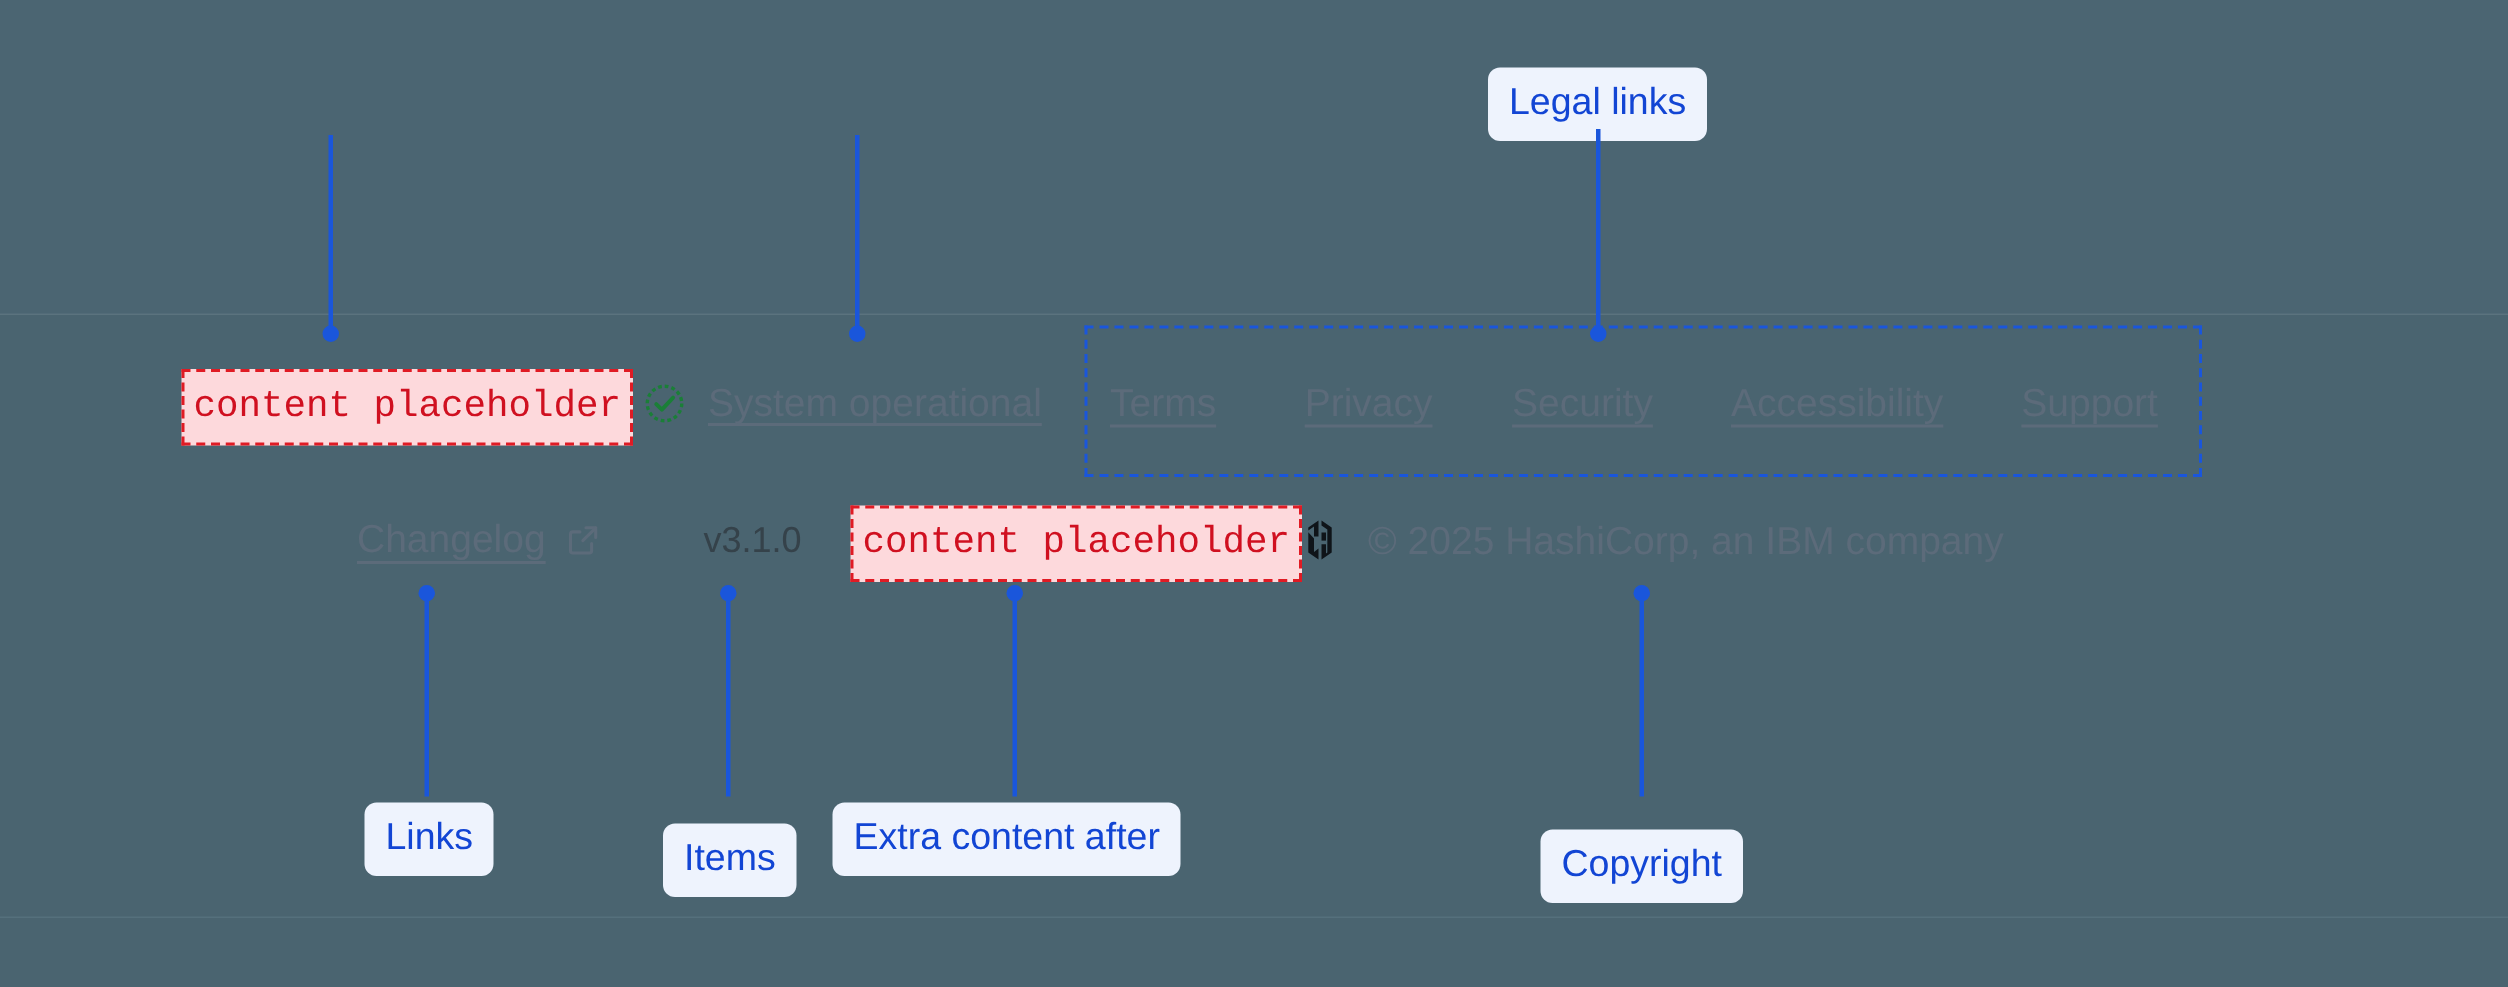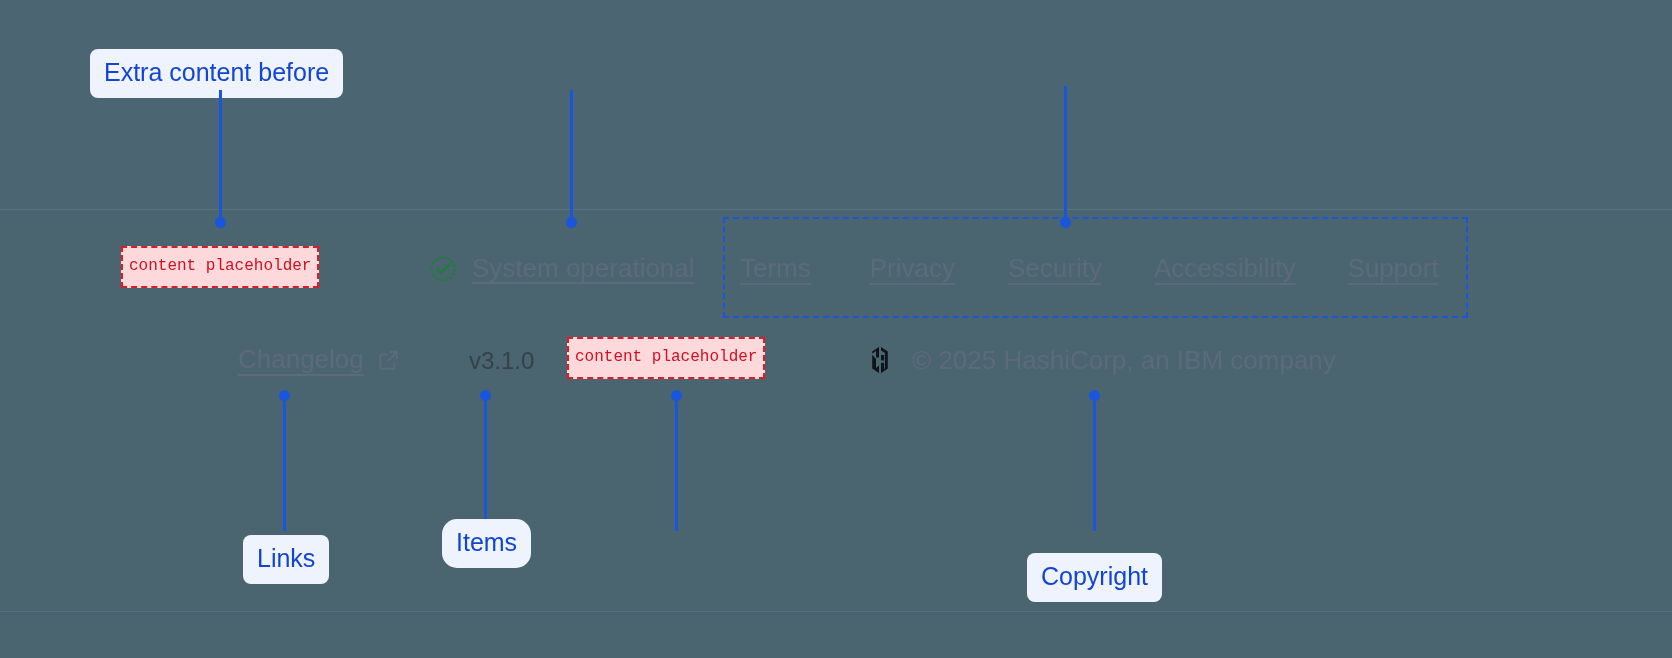--- a/index.html
+++ b/index.html
@@ -74,21 +74,21 @@
     background: #1a56db;
   }
 
   
   .placeholder {
     position: absolute;
     background: #fdd9dc;
     border: 2px dashed #e01b24;
     color: #d01020;
     font-family: "Liberation Mono", monospace;
-    font-size: 16px;
+    font-size: 25px;
     line-height: 1;
     padding: 10px 6px 12px 6px;
     white-space: nowrap;
   }
 
   .status-row {
     position: absolute;
     display: flex;
     align-items: center;
     gap: 14px;
@@ -159,27 +159,27 @@
 </head>
 <body>
 
 <div id="stage">
 
   <div class="band-top"></div>
   <div class="band-divider"></div>
   <div class="band-bottom"></div>
   <div class="band-footline"></div>
 
-  <div class="chip" style="left:90px; top:49px;">Extra content before</div>
   <div class="leader" style="left:219px; top:90px; height:132px;"></div>
   <div class="dot" style="left:215px; top:217px;"></div>
 
   <div class="leader" style="left:570px; top:90px; height:132px;"></div>
   <div class="dot" style="left:566px; top:217px;"></div>
 
+  <div class="chip" style="left:992px; top:45px;">Legal links</div>
   <div class="leader" style="left:1064px; top:86px; height:136px;"></div>
   <div class="dot" style="left:1060px; top:217px;"></div>
 
   <div class="placeholder" style="left:121px; top:246px;">content placeholder</div>
 
   <div class="status-row" style="left:428px; top:253px;">
     <span class="check-icon">
       <svg width="30" height="30" viewBox="0 0 24 24" fill="none">
         <circle cx="12" cy="12" r="9.2" stroke="#1a7f37" stroke-width="1.8" stroke-dasharray="2 1.6"></circle>
         <path d="M7.6 12.3 L10.6 15.3 L16.6 8.9" stroke="#1a7f37" stroke-width="2.1" stroke-linecap="round" stroke-linejoin="round"></path>
@@ -226,22 +226,23 @@
     </span>
     <span class="copyright-text">© 2025 HashiCorp, an IBM company</span>
   </div>
 
   <div class="dot" style="left:279px; top:390px;"></div>
   <div class="leader" style="left:283px; top:396px; height:135px;"></div>
   <div class="chip" style="left:243px; top:535px;">Links</div>
 
   <div class="dot" style="left:480px; top:390px;"></div>
   <div class="leader" style="left:484px; top:396px; height:135px;"></div>
-  <div class="chip" style="left:442px; top:519px;border-radius:15px;">Items</div>
+  <div class="chip" style="left:442px; top:549px;">Items</div>
 
   <div class="dot" style="left:671px; top:390px;"></div>
   <div class="leader" style="left:675px; top:396px; height:135px;"></div>
+  <div class="chip" style="left:555px; top:535px;">Extra content after</div>
 
   <div class="dot" style="left:1089px; top:390px;"></div>
   <div class="leader" style="left:1093px; top:396px; height:135px;"></div>
   <div class="chip" style="left:1027px; top:553px;">Copyright</div>
 
 </div>
 
 </body></html>

